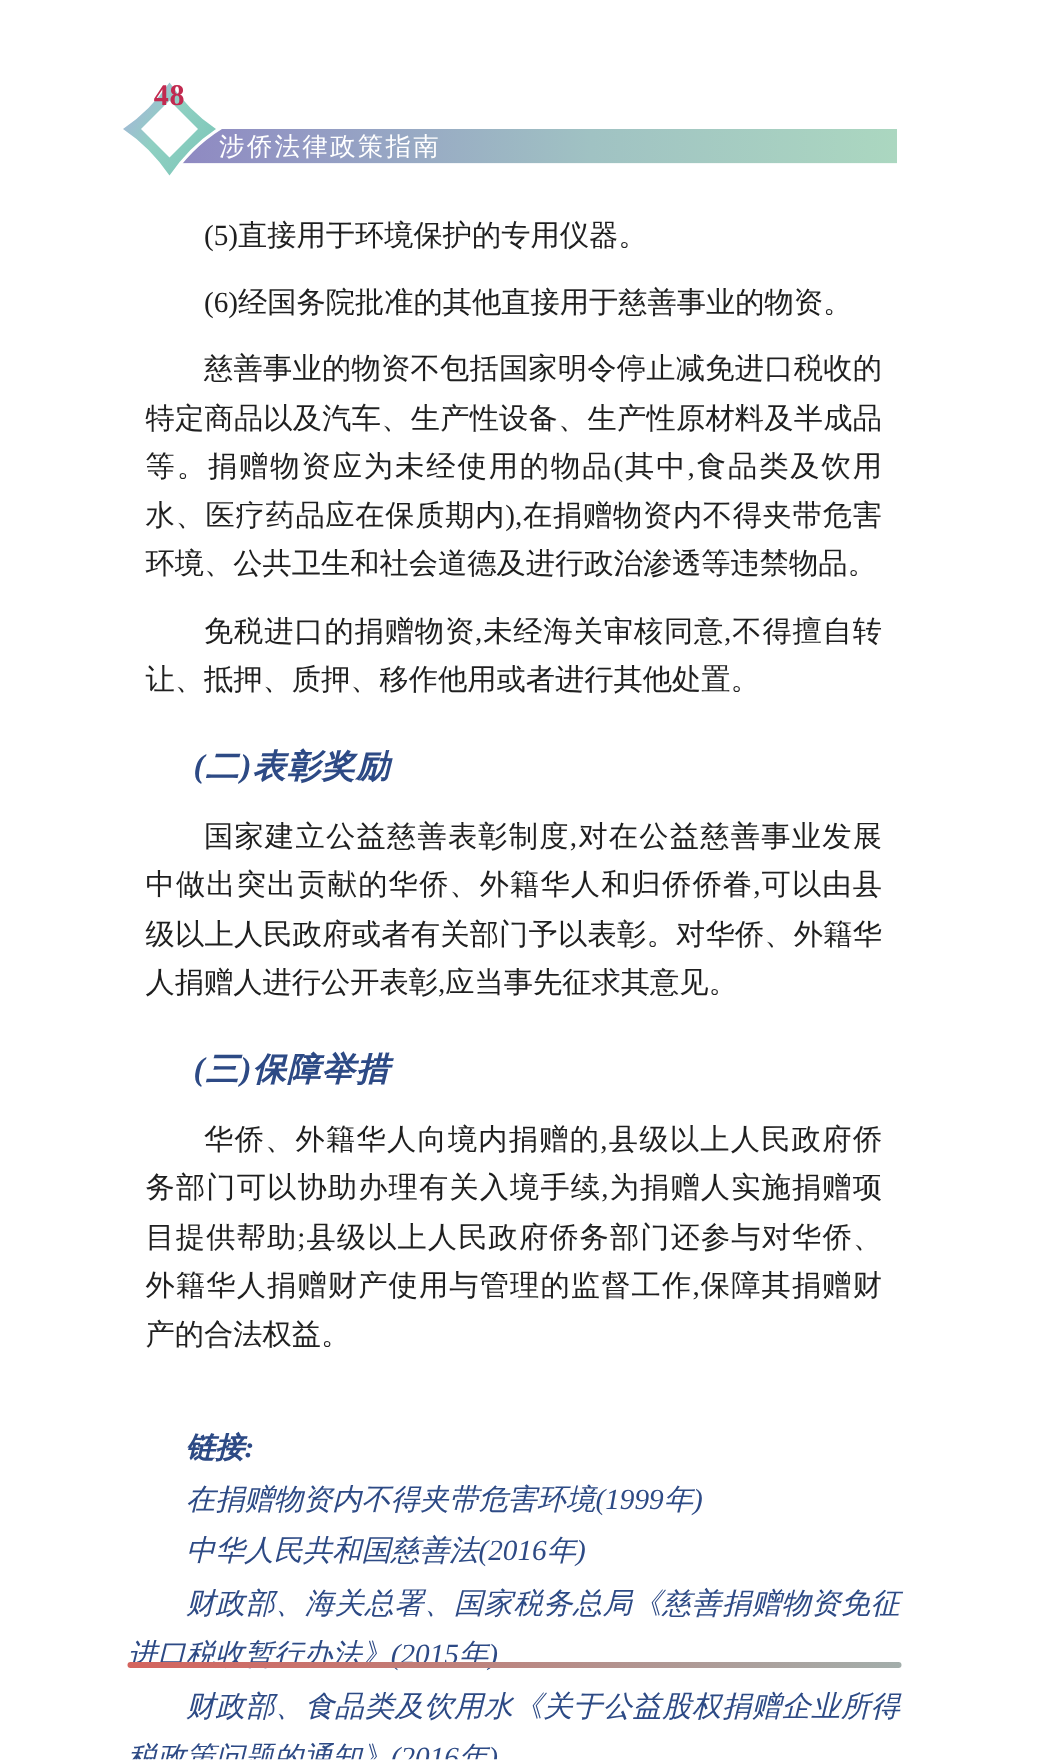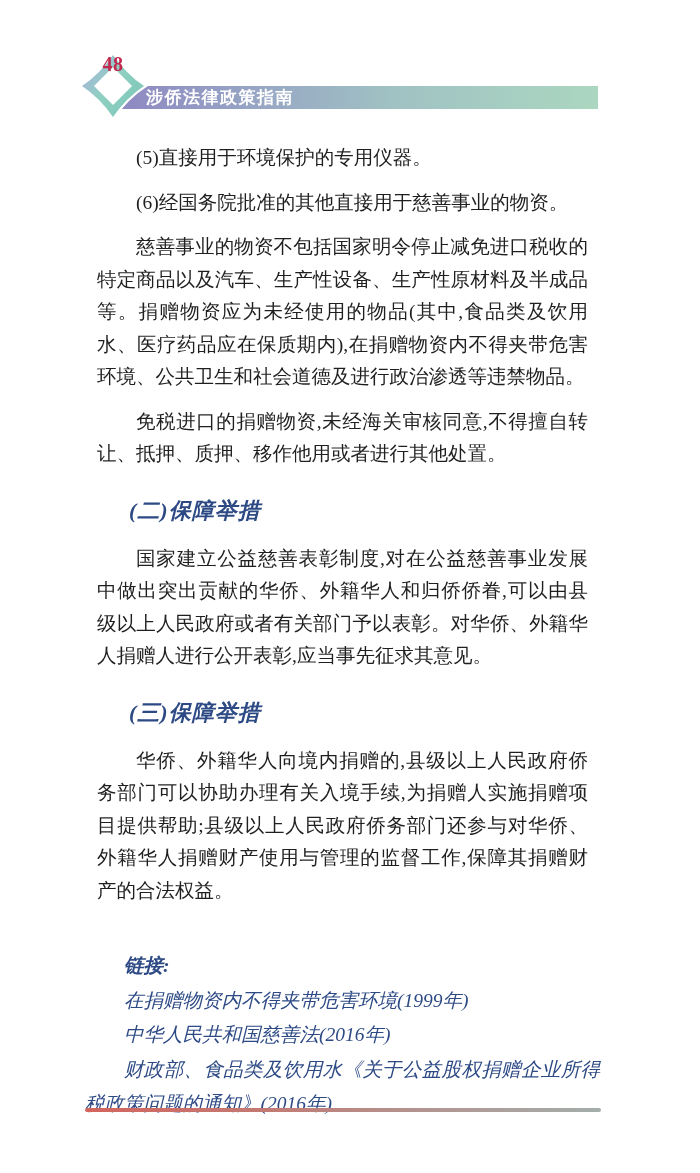--- a/index.html
+++ b/index.html
@@ -9,21 +9,21 @@
   }
   
   .title-bar{
     position:absolute;left:112px;top:86px;width:486px;height:23px;
     background:linear-gradient(90deg,#8e87c2 0%,#96a4c4 28%,#a0c2c3 58%,#abd7c0 100%);
     clip-path:polygon(30px 0,100% 0,100% 100%,0 100%);
   }
   .title-text{
     display:block;padding-left:34px;line-height:23px;
     font-family:"Liberation Sans","DejaVu Sans",sans-serif;
-    font-weight:bold;font-size:17px;letter-spacing:1.5px;color:#ffffff;
+    font-weight:normal;font-size:17px;letter-spacing:1.5px;color:#ffffff;
   }
   .diamond{position:absolute;left:78px;top:51px;}
   .pagenum{
     position:absolute;left:78px;top:53px;width:70px;text-align:center;
     font-family:Liberation Serif, serif;
     font-weight:bold;font-size:20px;color:#c22a50;letter-spacing:0.5px;
   }
   
   .content{position:absolute;left:85px;top:130px;width:515px;}
   .body-p{
@@ -68,28 +68,29 @@
     <path fill-rule="evenodd" fill="url(#dg)" d="M35,4 Q48,23 66,35 Q48,47 35,66 Q22,47 4,35 Q22,23 35,4 Z M35,16 L54,35 L35,54 L16,35 Z"></path>
   </svg>
   <span class="pagenum">48</span>
 
   <div class="content">
     <p class="body-p">(5)直接用于环境保护的专用仪器。</p>
     <p class="body-p">(6)经国务院批准的其他直接用于慈善事业的物资。</p>
     <p class="body-p">慈善事业的物资不包括国家明令停止减免进口税收的特定商品以及汽车、生产性设备、生产性原材料及半成品等。捐赠物资应为未经使用的物品(其中,食品类及饮用水、医疗药品应在保质期内),在捐赠物资内不得夹带危害环境、公共卫生和社会道德及进行政治渗透等违禁物品。</p>
     <p class="body-p">免税进口的捐赠物资,未经海关审核同意,不得擅自转让、抵押、质押、移作他用或者进行其他处置。</p>
 
-    <h2 class="sec-h">(二)保障举措</h2>
+    <h2 class="sec-h">(二)表彰奖励</h2>
     <p class="body-p">国家建立公益慈善表彰制度,对在公益慈善事业发展中做出突出贡献的华侨、外籍华人和归侨侨眷,可以由县级以上人民政府或者有关部门予以表彰。对华侨、外籍华人捐赠人进行公开表彰,应当事先征求其意见。</p>
 
     <h2 class="sec-h">(三)保障举措</h2>
     <p class="body-p">华侨、外籍华人向境内捐赠的,县级以上人民政府侨务部门可以协助办理有关入境手续,为捐赠人实施捐赠项目提供帮助;县级以上人民政府侨务部门还参与对华侨、外籍华人捐赠财产使用与管理的监督工作,保障其捐赠财产的合法权益。</p>
 
     <div class="links">
       <p class="link-label">链接:</p>
       <p class="link-item">在捐赠物资内不得夹带危害环境(1999年)</p>
       <p class="link-item">中华人民共和国慈善法(2016年)</p>
+      <p class="link-item">财政部、海关总署、国家税务总局《慈善捐赠物资免征进口税收暂行办法》(2015年)</p>
       <p class="link-item">财政部、食品类及饮用水《关于公益股权捐赠企业所得税政策问题的通知》(2016年)</p>
     </div>
   </div>
 
   <div class="bottom-rule"></div>
 </div>
 
 </body></html>

